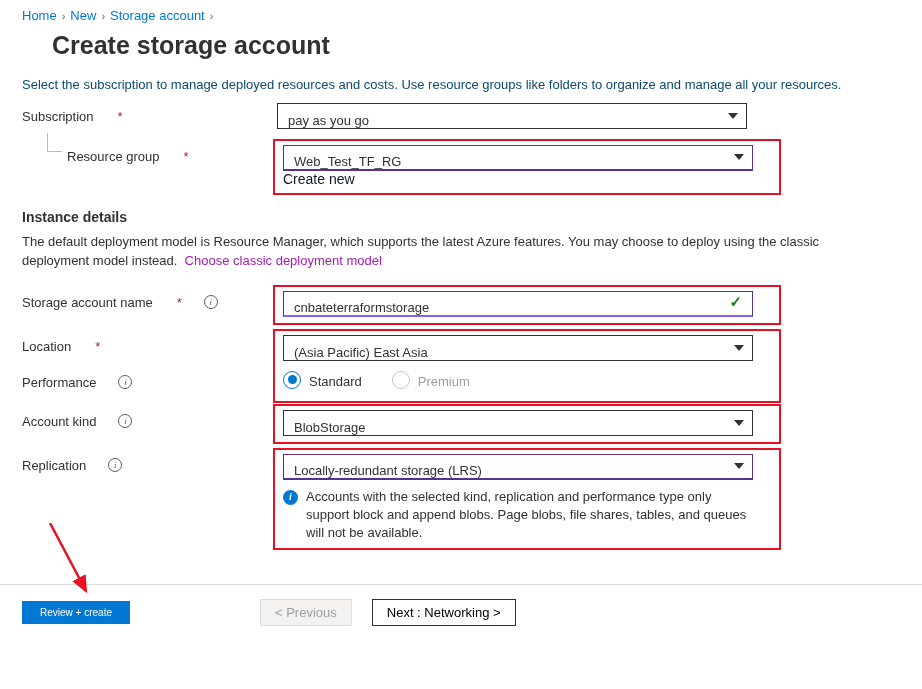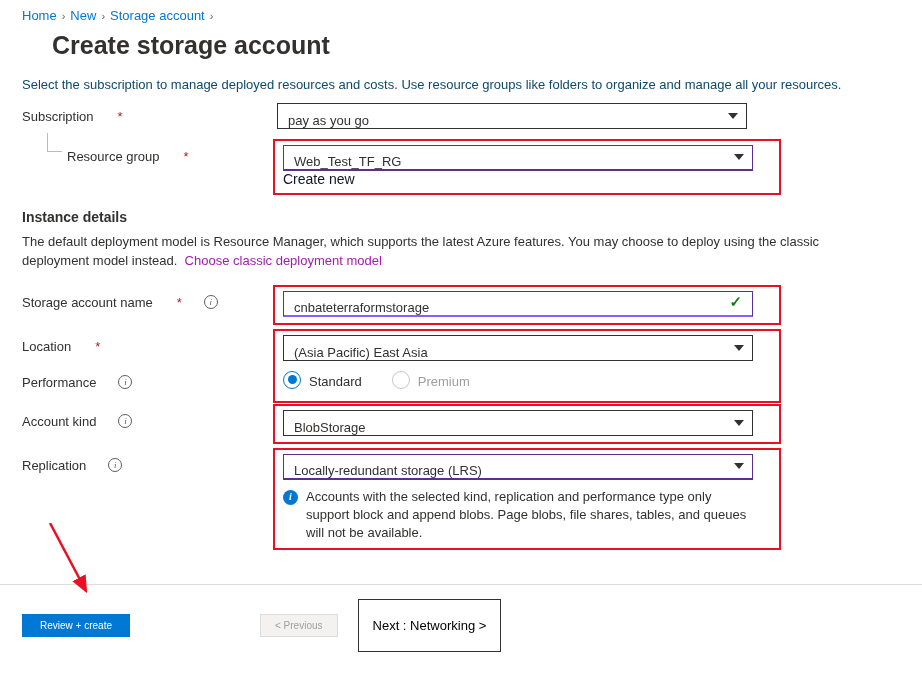--- a/index.html
+++ b/index.html
@@ -82,24 +82,24 @@
     .footer {
       border-top:1px solid #ddd; margin-top:40px; padding:14px 22px;
       display:flex; gap:20px; align-items:center;
     }
     .btn-primary {
       background:#0078d4; color:#fff; border:none; padding:6px 18px;
       font-size:10px; cursor:pointer;
     }
     .btn-sec {
       background:#f3f2f1; border:1px solid #ddd; color:#a19f9d;
-      padding:5px 14px; font-size:10px; margin-left:110px;
+      padding:5px 14px; font-size:13px; margin-left:110px;
     }
     .btn-outline {
-      background:#fff; border:1px solid #323130; padding:18px 14px; font-size:13px;
+      background:#fff; border:1px solid #323130; padding:5px 14px; font-size:13px;
     }
     svg.arrow { position:absolute; pointer-events:none; }
   </style>
 </head>
 <body>
 
 <div class="breadcrumb">
   <a href="#">Home</a>
   <span class="bc-sep">›</span>
   <a href="#">New</a>

